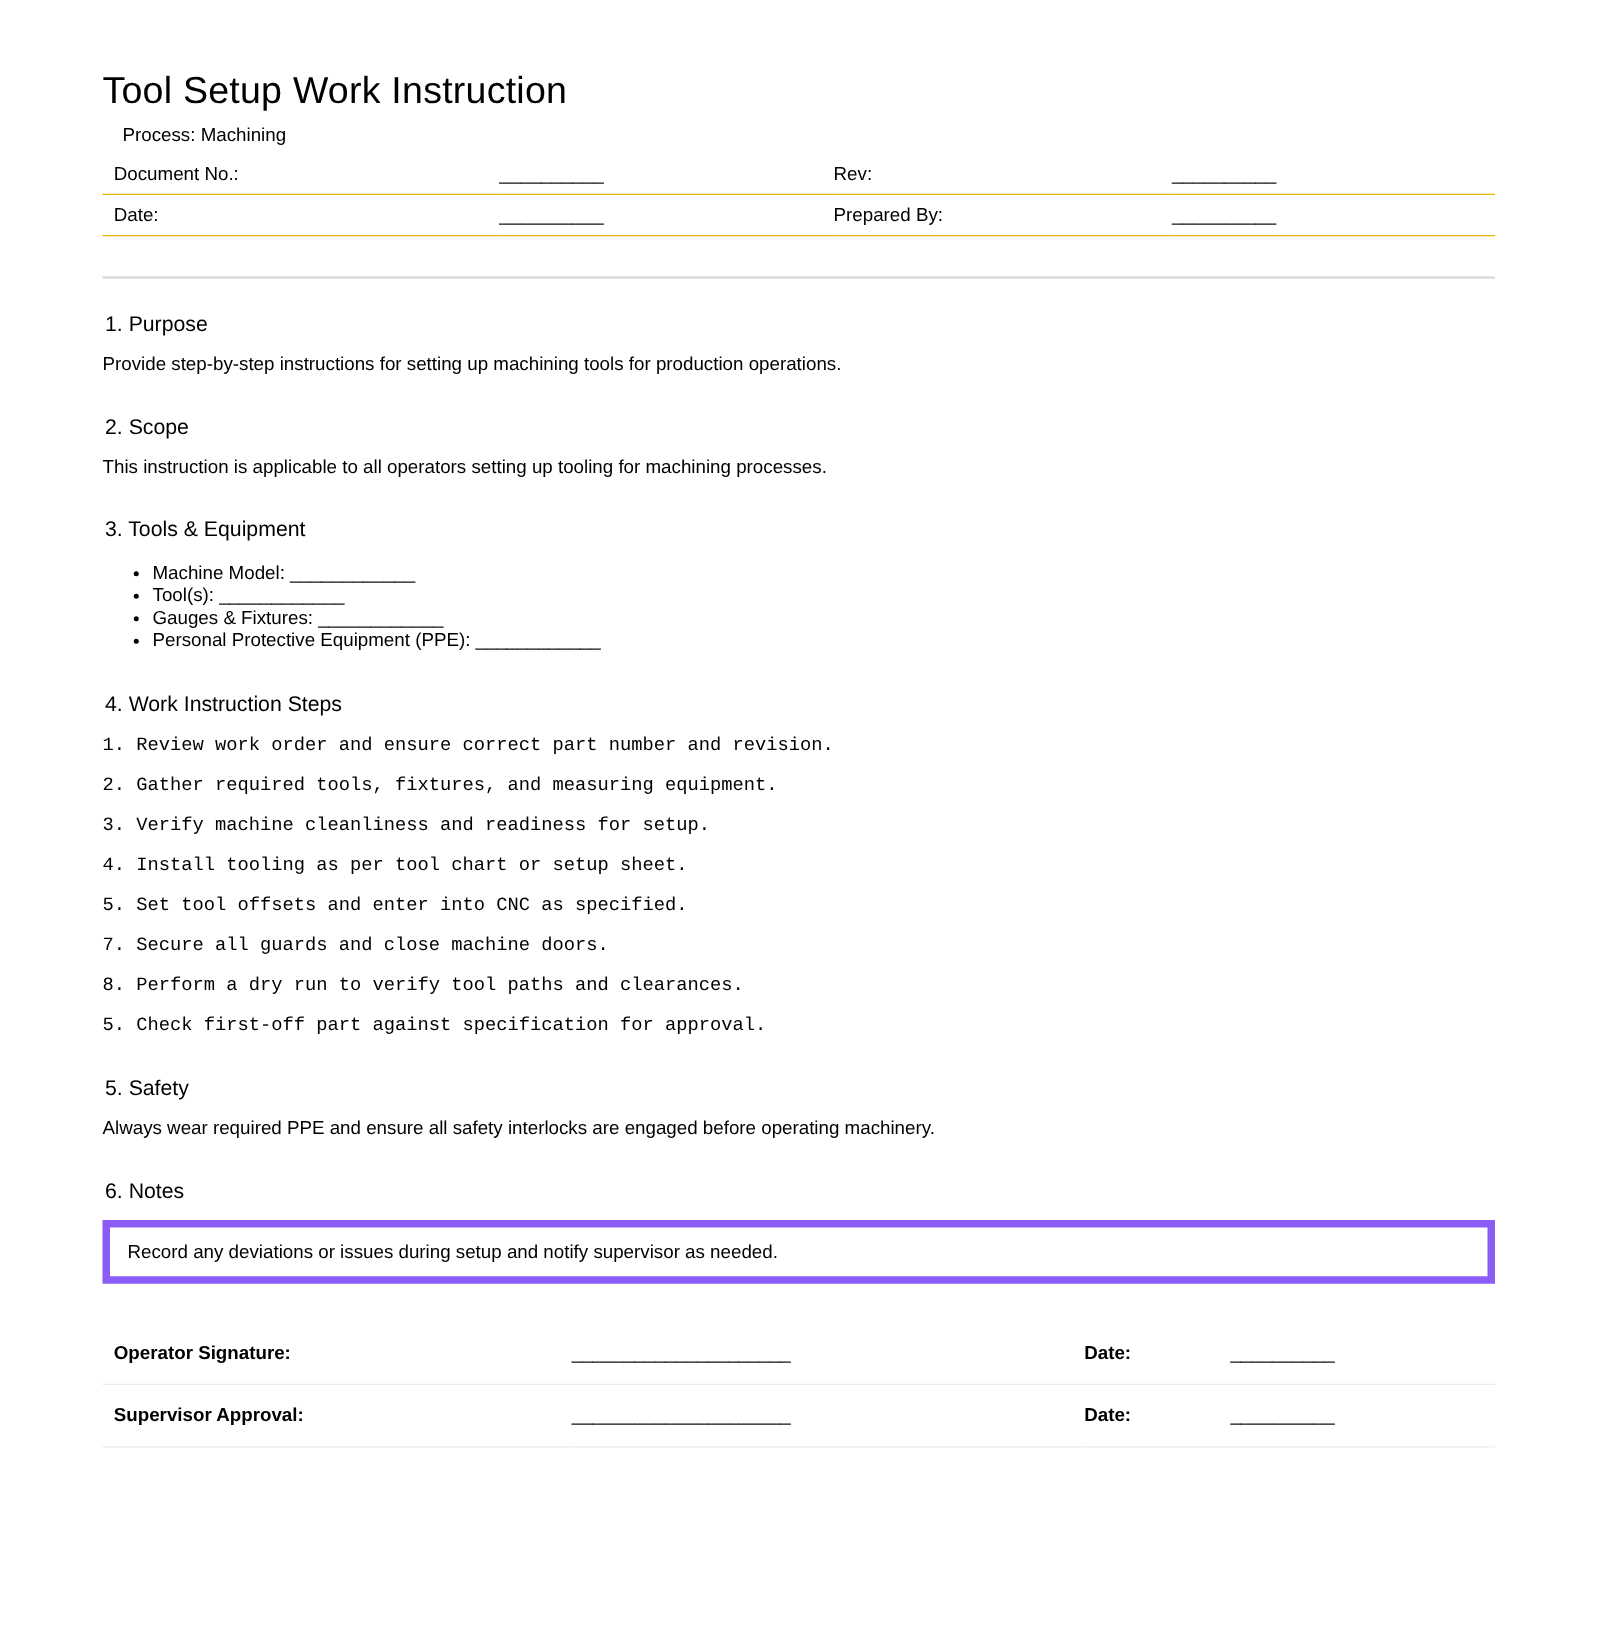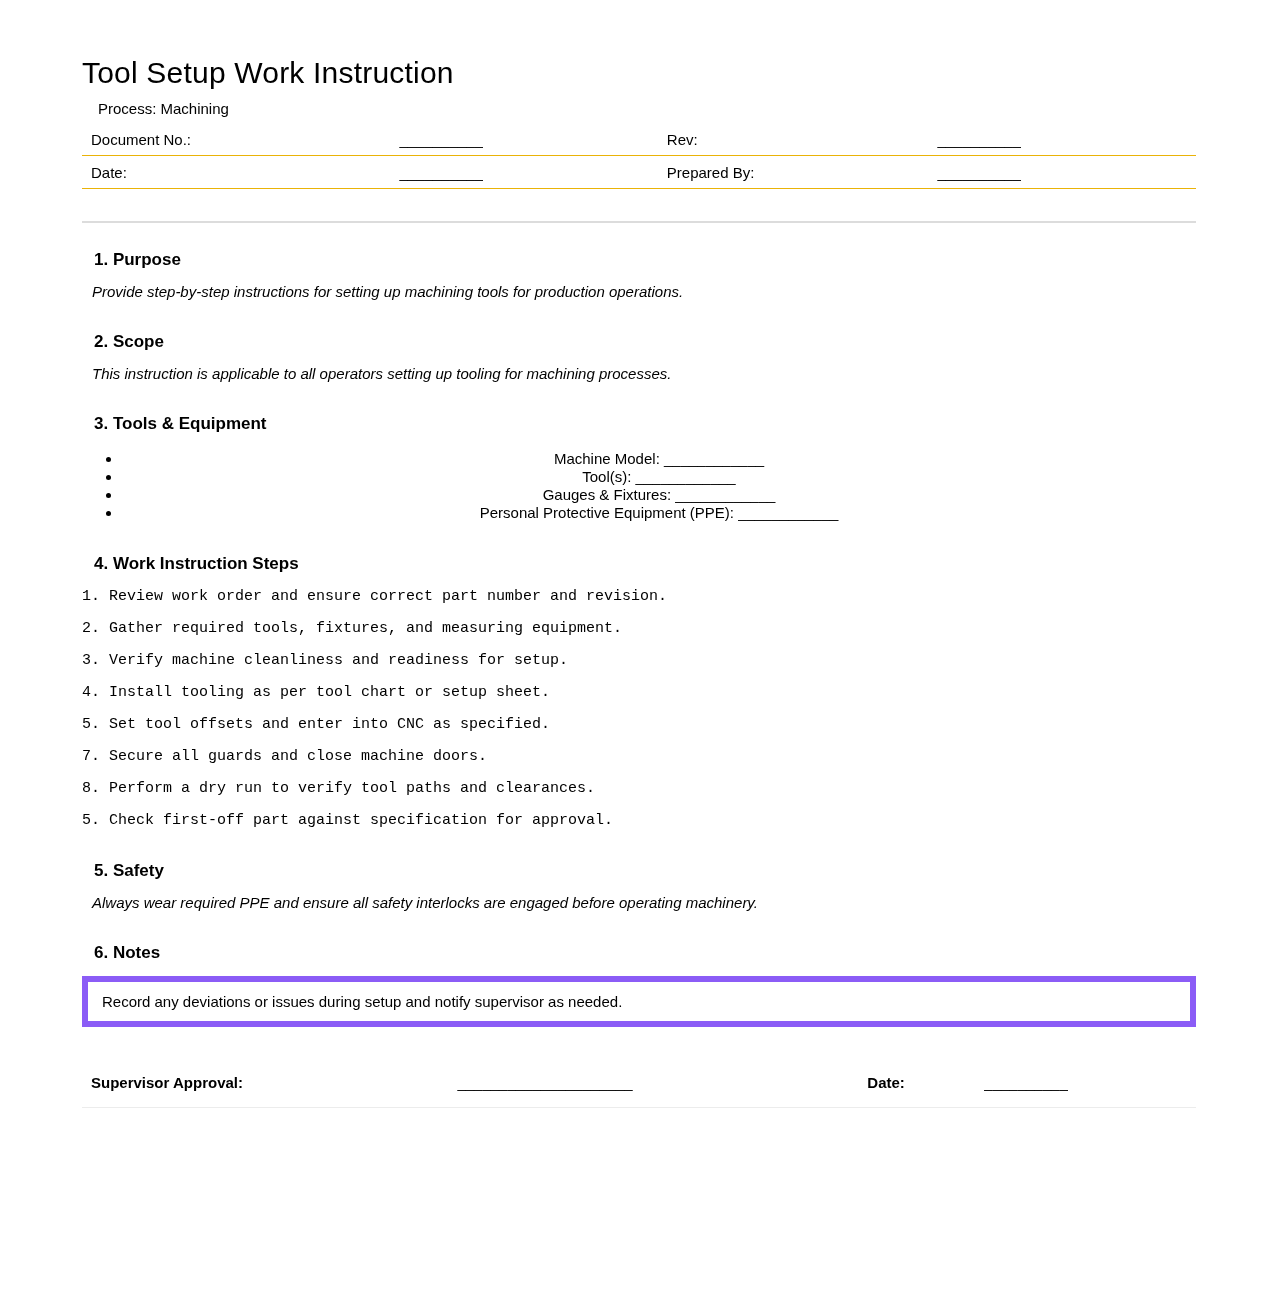--- a/index.html
+++ b/index.html
@@ -47,38 +47,36 @@
   table.header-table td.c4 { width: 23.2%; }
   .blank-line { white-space: nowrap; letter-spacing: 0; }
   .divider {
     border: none;
     height: 2px;
     background: #dcdcdc;
     margin: 32px 0 0 0;
   }
   h2.section-heading {
     font-size: 17px;
-    font-weight: bold;
-    margin: 32px 0 13px 12px;
+    font-weight: normal;
+    margin: 32px 0 13px 2px;
   }
   h2.first-heading { margin-top: 27px; }
   p.section-body {
     font-size: 15px;
-    margin: 10px;
-    font-style: italic;
+    margin: 0;
   }
   ul.equipment-list {
     margin: 16px 0 0 0;
     padding-left: 40px;
     font-size: 15px;
   }
   ul.equipment-list li {
     margin: 0;
     line-height: 1.2;
-    text-align: center;
   }
   .steps { margin-top: 14px; }
   .step {
     font-size: 15px;
     margin: 0 0 15px 0;
     font-family: Liberation Mono, monospace;
   }
   .notes-box {
     border: 6px solid #8b5cf6;
     padding: 11px 14px;
@@ -157,20 +155,26 @@
 
   <h2 class="section-heading">5. Safety</h2>
   <p class="section-body">Always wear required PPE and ensure all safety interlocks are engaged before operating machinery.</p>
 
   <h2 class="section-heading">6. Notes</h2>
   <div class="notes-box">Record any deviations or issues during setup and notify supervisor as needed.</div>
 
   <table class="sig-table">
     <tbody>
       <tr>
+        <td class="s1">Operator Signature:</td>
+        <td class="s2"><span class="blank-line">_____________________</span></td>
+        <td class="s3">Date:</td>
+        <td class="s4"><span class="blank-line">__________</span></td>
+      </tr>
+      <tr>
         <td class="s1">Supervisor Approval:</td>
         <td class="s2"><span class="blank-line">_____________________</span></td>
         <td class="s3">Date:</td>
         <td class="s4"><span class="blank-line">__________</span></td>
       </tr>
     </tbody>
   </table>
 
 </div>
 

